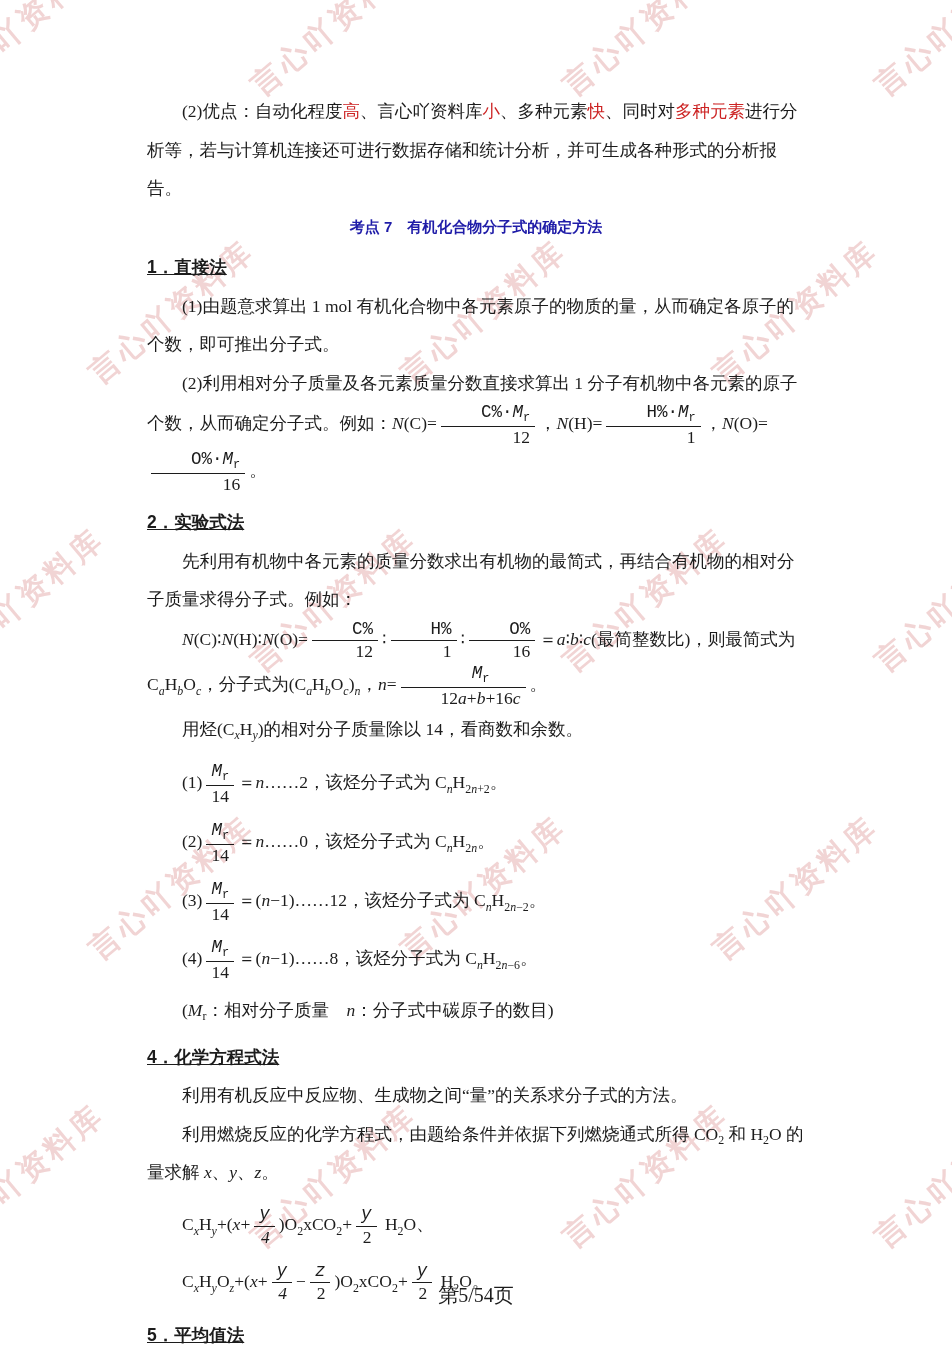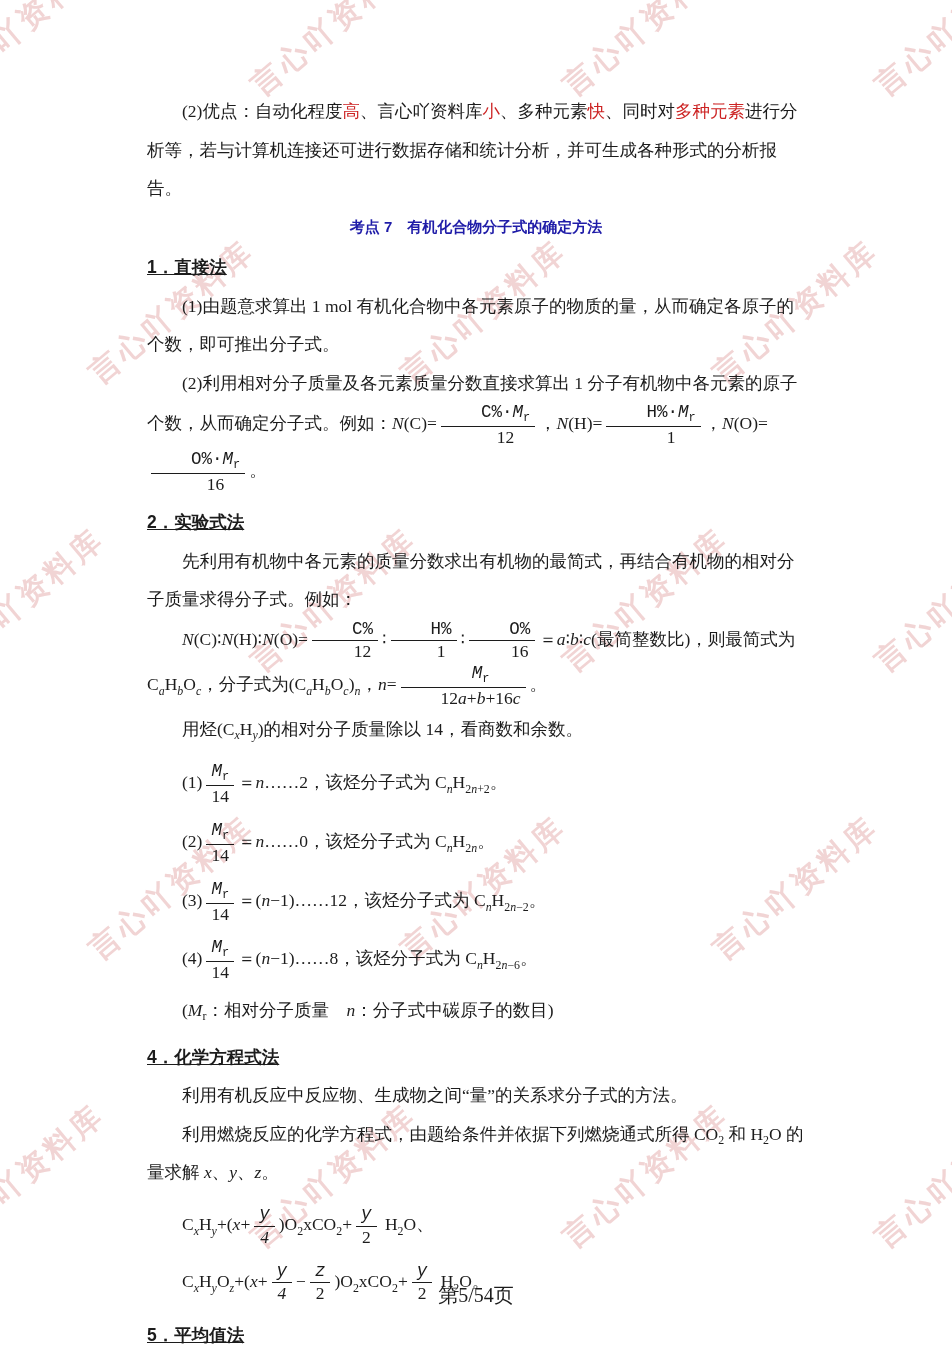--- a/index.html
+++ b/index.html
@@ -30,21 +30,21 @@
   .center{
     text-align:center;font-family:"Liberation Sans","DejaVu Sans",sans-serif;
     font-weight:bold;color:var(--heading-blue);font-size:15px;line-height:1.9;margin:5px 0 3px 0;
   }
   .formula{margin:12px 0 12px 2em;line-height:1.7;}
   .frac{
     display:inline-block;text-align:center;vertical-align:middle;
     margin:0 4px;line-height:1.25;
   }
   .frac .num{display:block;border-bottom:1.4px solid currentColor;padding:0 5px;font-family:Liberation Mono, monospace;}
-  .frac .den{display:block;padding:0 5px;}
+  .frac .den{display:block;padding:0 5px;text-align:right;}
   .seg-red{color:var(--accent-red);}
   .seg-italic{font-style:italic;}
   .seg-sub{font-size:68%;vertical-align:-0.35em;}
   .seg-isub{font-size:68%;vertical-align:-0.35em;font-style:italic;}
   .footer{
     position:absolute;bottom:38px;left:0;right:0;text-align:center;
     font-size:20px;z-index:1;
   }
 </style>
 </head>

